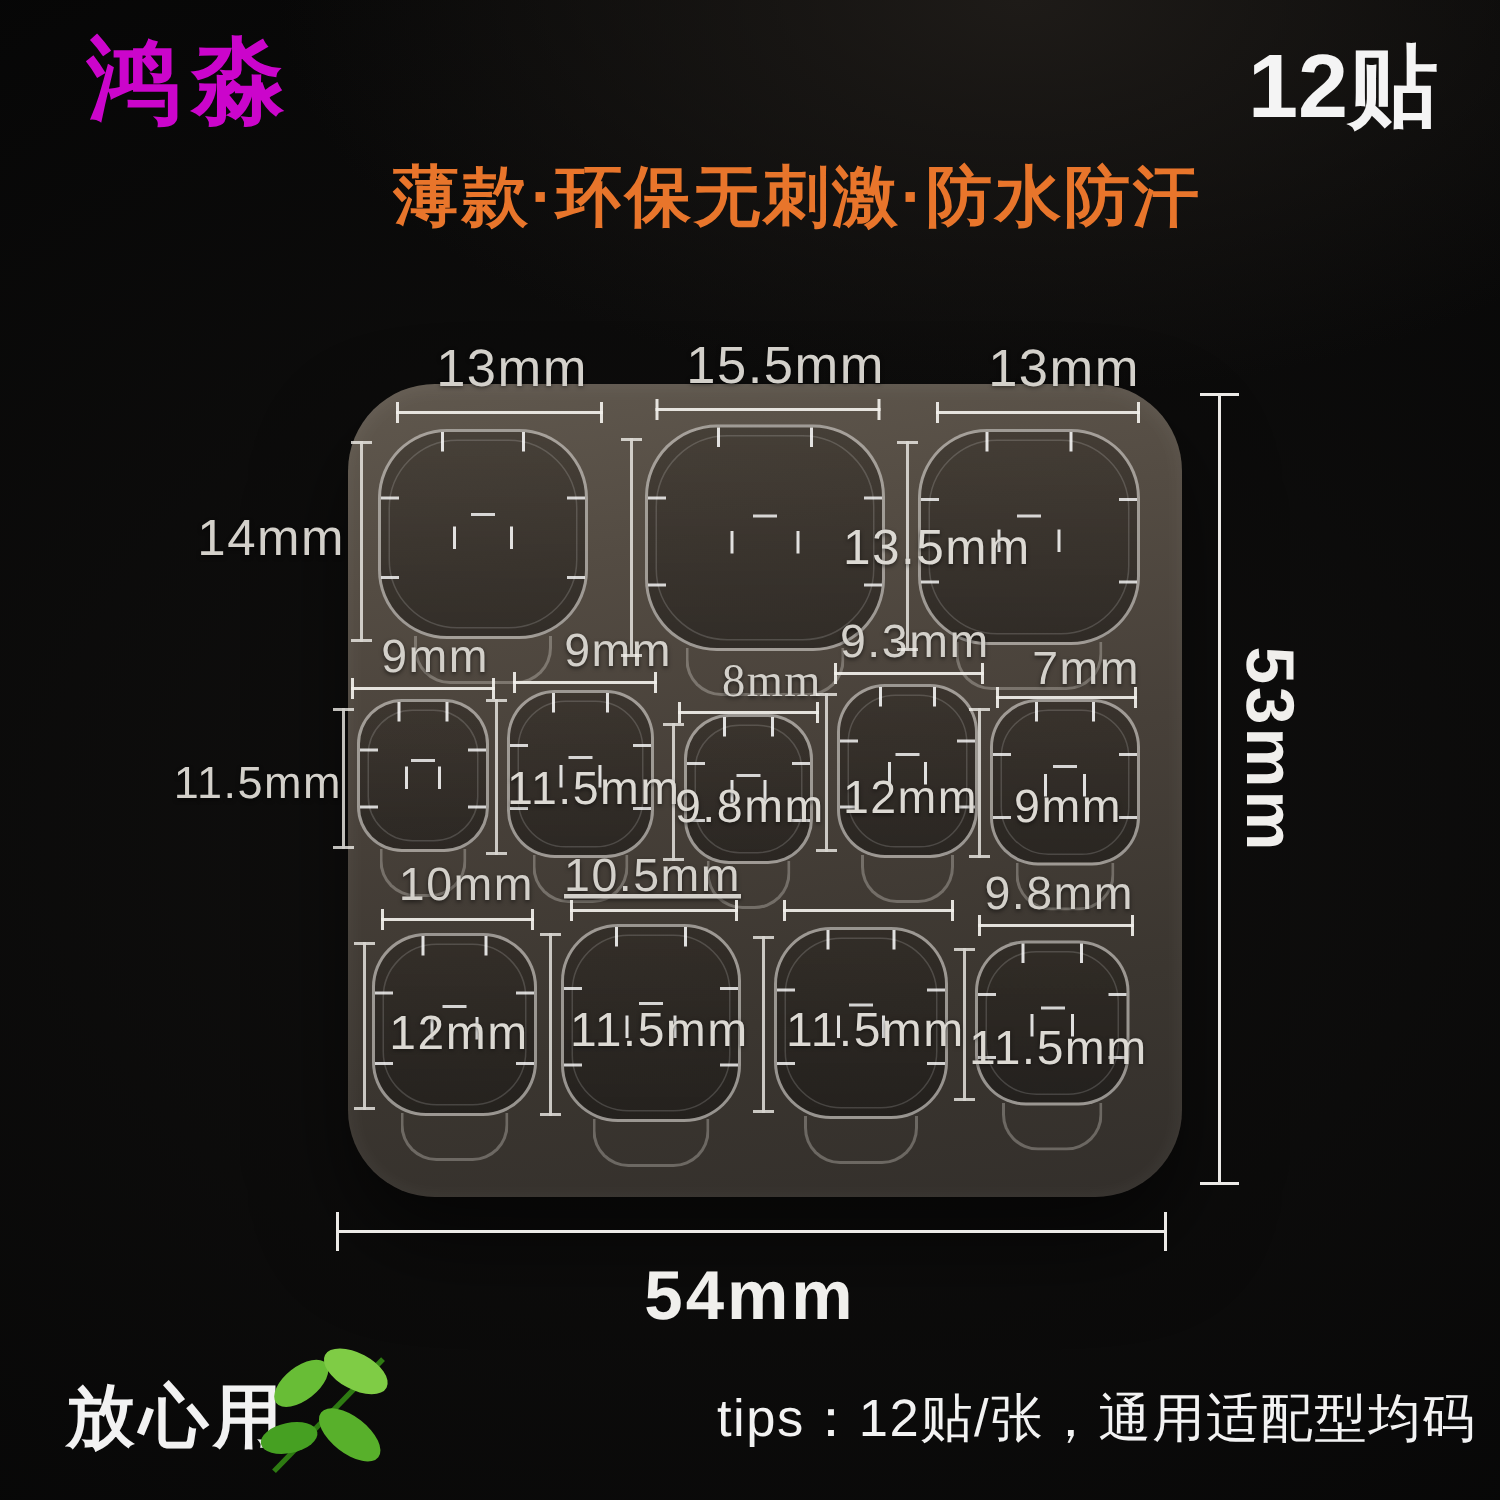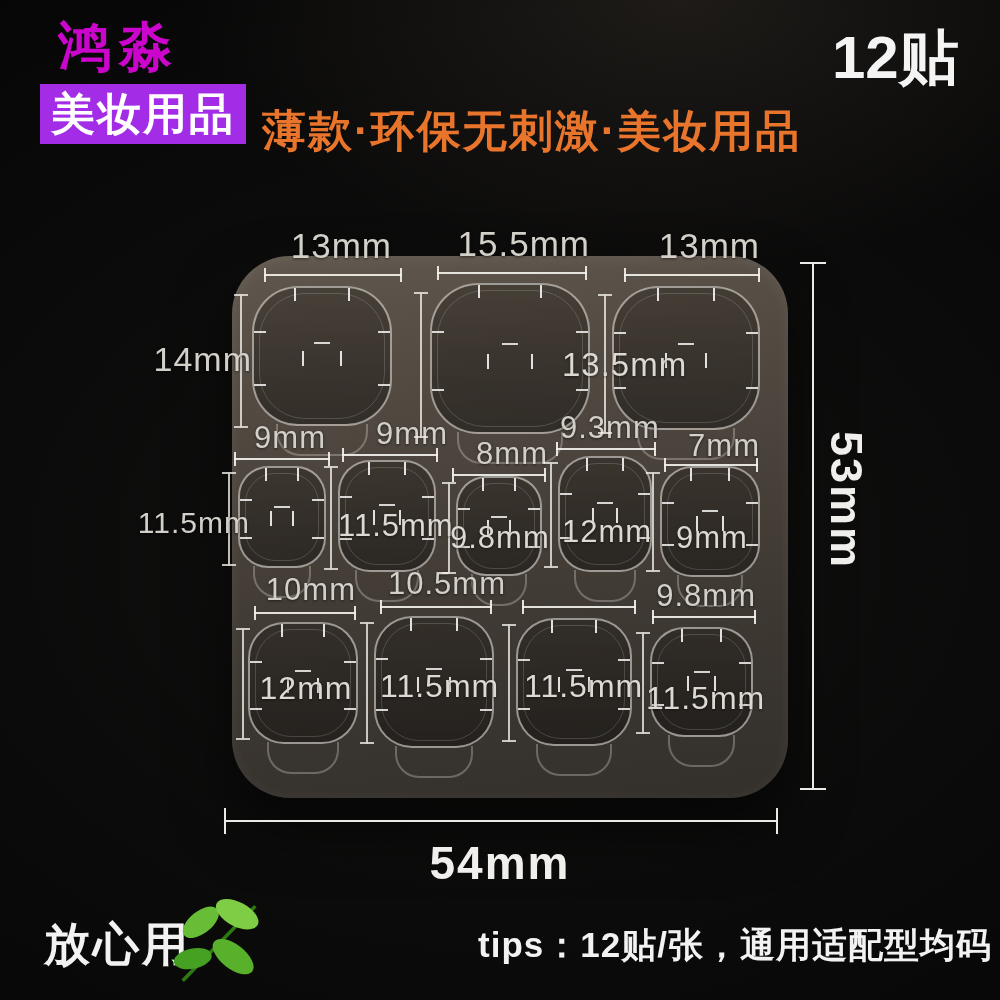--- a/index.html
+++ b/index.html
@@ -5,21 +5,21 @@
   html,body{margin:0;padding:0;background:#000;}
   .scene{
     position:relative;width:1000px;height:1000px;overflow:hidden;
     font-family:"Liberation Sans","DejaVu Sans",sans-serif;
     background:
       radial-gradient(900px 480px at 68% 0%, #1e1b18 0%, rgba(10,9,8,0) 55%),
       radial-gradient(1300px 950px at 50% 55%, #121110 0%, #060606 72%),
       #060606;
   }
   
-  .brand-name{position:absolute;left:58px;top:12px;font-size:53px;font-weight:bold;
+  .brand-name{position:absolute;left:58px;top:12px;font-size:62px;font-weight:bold;
     color:#cb05cb;letter-spacing:8px;}
   .brand-badge{position:absolute;left:40px;top:84px;width:206px;height:60px;line-height:60px;
     background:#a32ce6;color:#fff;font-size:44px;font-weight:bold;text-align:center;letter-spacing:2px;}
   .count-badge{position:absolute;left:832px;top:18px;font-size:60px;font-weight:bold;color:#f4f4f4;}
   .headline1{position:absolute;left:262px;top:102px;font-size:44px;font-weight:bold;color:#e8752b;letter-spacing:2px;}
   .headline2{position:absolute;left:504px;top:152px;font-size:44px;font-weight:bold;color:#e8752b;letter-spacing:1px;}
   
   .sheet{position:absolute;left:232px;top:256px;width:556px;height:542px;border-radius:58px;
     background:linear-gradient(172deg,#60584e 0%,#544c43 22%,#474039 48%,#3b3630 75%,#332f2b 100%);
     box-shadow:0 30px 60px rgba(0,0,0,.55), inset 0 2px 14px rgba(255,255,255,.07);}
@@ -51,40 +51,39 @@
   .hlb{position:absolute;height:26px;background:
     linear-gradient(#eceae7,#eceae7) 0 50%/2px 26px no-repeat,
     linear-gradient(#eceae7,#eceae7) 100% 50%/2px 26px no-repeat,
     linear-gradient(#eceae7,#eceae7) 50% 50%/100% 2px no-repeat;}
   .vlb{position:absolute;width:26px;background:
     linear-gradient(#eceae7,#eceae7) 50% 0/26px 2px no-repeat,
     linear-gradient(#eceae7,#eceae7) 50% 100%/26px 2px no-repeat,
     linear-gradient(#eceae7,#eceae7) 50% 50%/2px 100% no-repeat;}
   .wl{position:absolute;color:#d3d0ca;text-align:right;letter-spacing:1px;text-shadow:0 1px 3px rgba(0,0,0,.55);}
   .il{position:absolute;color:#dcd9d3;text-align:center;letter-spacing:1px;text-shadow:0 1px 3px rgba(0,0,0,.5);}
-  .ol{position:absolute;color:#d3d0ca;text-align:right;letter-spacing:1px;text-shadow:0 1px 3px rgba(0,0,0,.55);margin-left:22px;}
+  .ol{position:absolute;color:#d3d0ca;text-align:right;letter-spacing:1px;text-shadow:0 1px 3px rgba(0,0,0,.55);}
   .dim-big-v{position:absolute;left:846px;top:500px;transform:translate(-50%,-50%) rotate(90deg);
     font-size:45px;font-weight:bold;color:#f0efec;letter-spacing:2px;white-space:nowrap;}
   .dim-big-h{position:absolute;left:360px;top:836px;width:280px;text-align:center;
     font-size:46px;font-weight:bold;color:#f0efec;letter-spacing:2px;}
   
   .safety1{position:absolute;left:44px;top:860px;font-size:46px;font-weight:bold;color:#f2f2f2;letter-spacing:3px;}
   .safety2{position:absolute;left:44px;top:914px;font-size:46px;font-weight:bold;color:#f2f2f2;letter-spacing:3px;}
   .leaf{position:absolute;left:162px;top:892px;width:112px;height:106px;}
-  .tips{position:absolute;left:478px;top:922px;width:520px;font-size:35px;font-weight:bold;color:#f2f2f2;letter-spacing:1px;}
+  .tips{position:absolute;left:478px;top:922px;width:520px;font-size:35px;font-weight:normal;color:#f2f2f2;letter-spacing:1px;}
 </style>
 </head>
 <body>
 
 <div class="scene">
 
   <div class="brand-name">鸿淼</div>
-  <div class="brand-badge">美妆用品</div>
   <div class="count-badge">12贴</div>
-  <div class="headline1">薄款·环保无刺激·美妆用品</div>
+  <div class="headline1">薄款·环保无刺激·防水防汗</div>
 
   <div class="sheet"></div>
 
   <div class="st" style="left:252px;top:286px;width:140px;height:140px;border-radius:46px;"></div>
   <div class="st" style="left:430px;top:283px;width:160px;height:151px;border-radius:48px;"></div>
   <div class="st" style="left:612px;top:286px;width:148px;height:144px;border-radius:46px;"></div>
 
   <div class="st" style="left:238px;top:466px;width:88px;height:102px;border-radius:30px;"></div>
   <div class="st" style="left:338px;top:460px;width:98px;height:112px;border-radius:32px;"></div>
   <div class="st" style="left:456px;top:476px;width:86px;height:100px;border-radius:30px;"></div>
@@ -100,30 +99,30 @@
   <div class="hl" style="left:264px;top:268px;width:138px;"></div>
   <div class="wl" style="left:430px;top:224px;width:160px;font-size:35px;">15.5mm</div>
   <div class="hl" style="left:437px;top:266px;width:150px;"></div>
   <div class="wl" style="left:612px;top:226px;width:148px;font-size:35px;">13mm</div>
   <div class="hl" style="left:624px;top:268px;width:136px;"></div>
 
   <div class="wl" style="left:238px;top:420px;width:88px;font-size:31px;">9mm</div>
   <div class="hl" style="left:234px;top:452px;width:96px;"></div>
   <div class="wl" style="left:356px;top:416px;width:92px;font-size:31px;">9mm</div>
   <div class="hl" style="left:342px;top:448px;width:96px;"></div>
-  <div class="wl" style="left:456px;top:436px;width:92px;font-size:31px;">8mm</div>
+  <div class="wl" style="left:456px;top:436px;width:92px;font-size:31px;font-family:Liberation Serif, serif;">8mm</div>
   <div class="hl" style="left:452px;top:468px;width:94px;"></div>
   <div class="wl" style="left:560px;top:410px;width:96px;font-size:31px;">9.3mm</div>
   <div class="hl" style="left:556px;top:442px;width:100px;"></div>
   <div class="wl" style="left:676px;top:428px;width:84px;font-size:31px;">7mm</div>
   <div class="hl" style="left:664px;top:458px;width:94px;"></div>
 
   <div class="wl" style="left:252px;top:572px;width:104px;font-size:31px;">10mm</div>
   <div class="hl" style="left:254px;top:606px;width:102px;"></div>
-  <div class="wl" style="left:388px;top:566px;width:118px;font-size:31px;">10.5mm</div>
+  <div class="wl" style="left:376px;top:566px;width:118px;font-size:31px;text-decoration:underline;">10.5mm</div>
   <div class="hl" style="left:380px;top:600px;width:112px;"></div>
   <div class="hl" style="left:522px;top:600px;width:114px;"></div>
   <div class="wl" style="left:650px;top:578px;width:106px;font-size:31px;">9.8mm</div>
   <div class="hl" style="left:652px;top:610px;width:104px;"></div>
 
   <div class="vl" style="left:234px;top:294px;height:134px;"></div>
   <div class="vl" style="left:414px;top:292px;height:146px;"></div>
   <div class="vl" style="left:598px;top:294px;height:140px;"></div>
   <div class="vl" style="left:222px;top:472px;height:94px;"></div>
   <div class="vl" style="left:324px;top:466px;height:104px;"></div>

